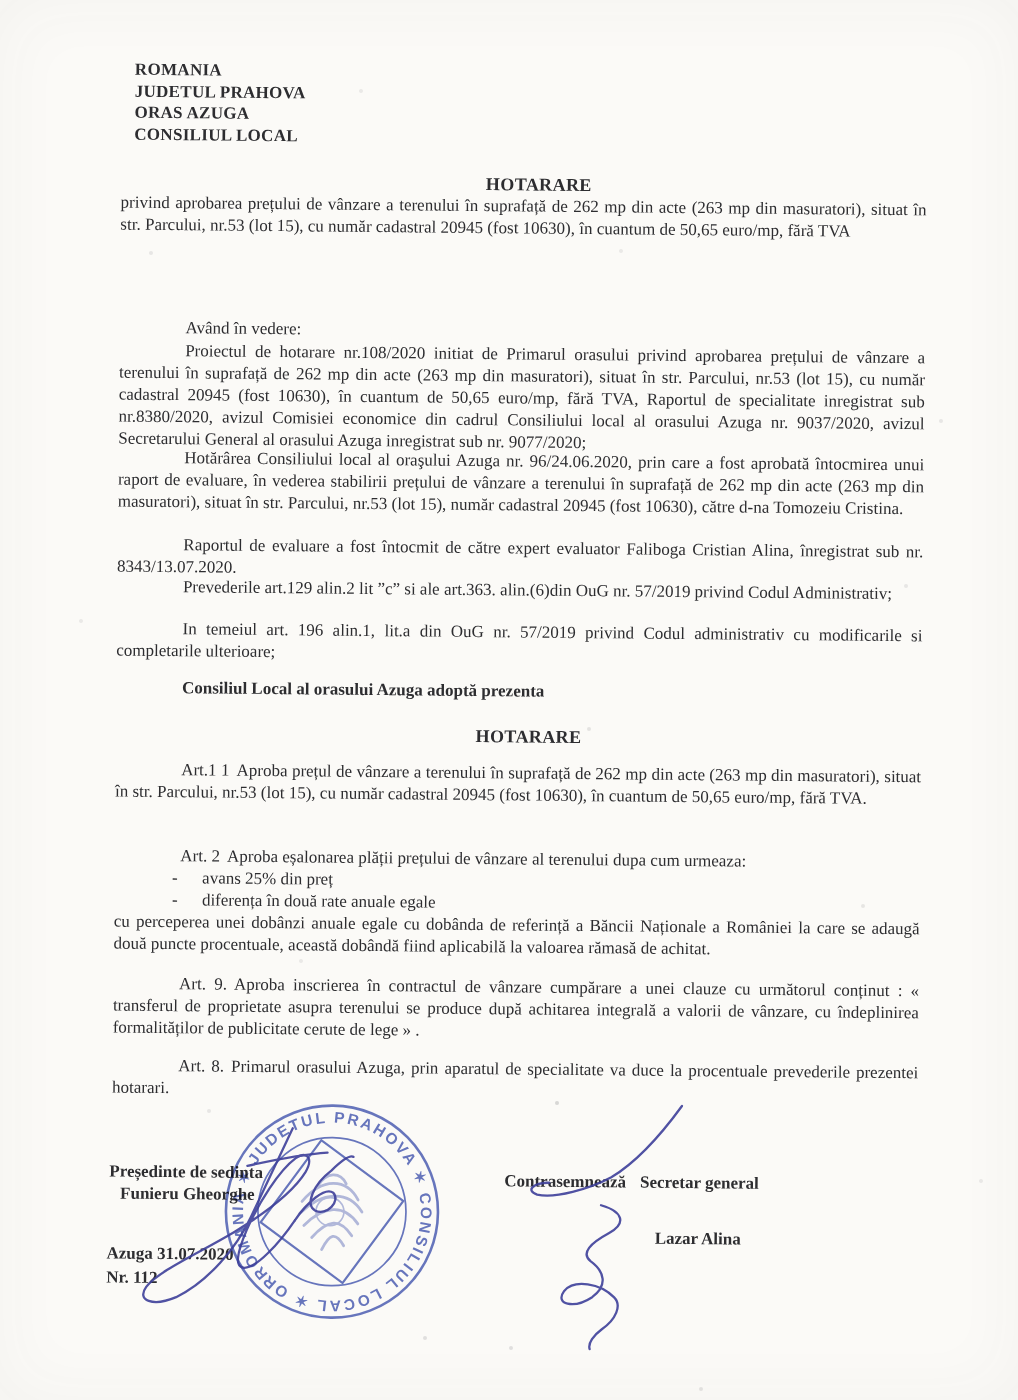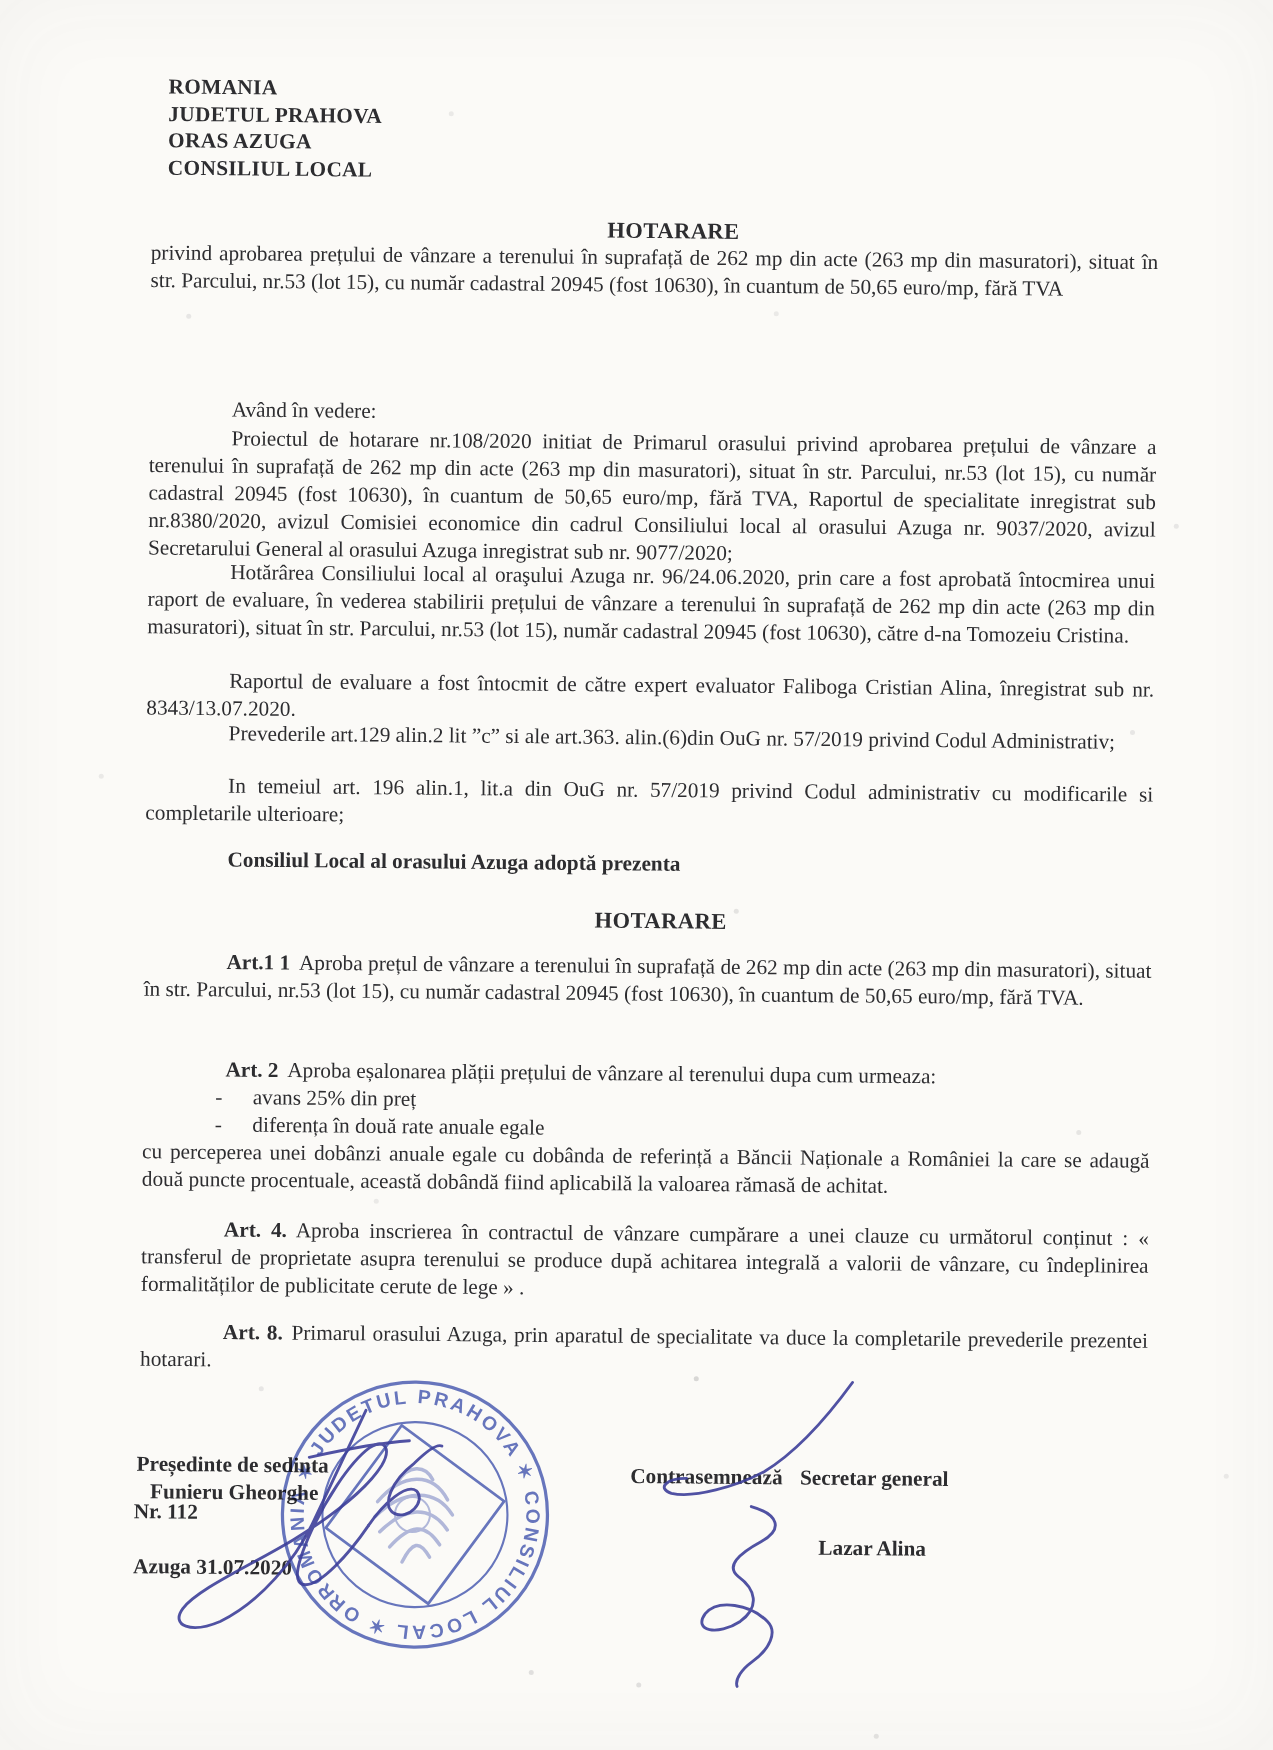--- a/index.html
+++ b/index.html
@@ -3,21 +3,21 @@
 <meta charset="utf-8">
 <style>
   html,body{margin:0;padding:0;width:1018px;height:1400px;overflow:hidden;
     background:#fbfaf7;font-family:"Liberation Serif", serif;color:#2d2d30;}
   .page{position:absolute;inset:0;transform:rotate(0.55deg);transform-origin:60px 60px;}
   .blk{position:absolute;left:122px;width:806px;font-size:17px;line-height:22px;text-align:justify;}
   .hdr{left:135px;width:420px;font-weight:bold;line-height:21.5px;text-align:left;letter-spacing:.3px;}
   .ctr{text-align:center;font-weight:bold;font-size:18px;letter-spacing:.4px;}
   .ind{text-indent:66px;}
   .b{font-weight:bold;}
-  .lbl{font-weight:bold;margin-right:7px;}
+  .lbl{font-weight:normal;margin-right:7px;}
   .bullet{display:flex;text-align:left;}
   .bullet .dash{width:30px;padding-left:58px;}
   .sig{position:absolute;font-weight:bold;font-size:17px;line-height:21px;white-space:nowrap;text-align:left;}
   .role2{margin-left:14px;}
   svg.overlay{position:absolute;left:0;top:0;pointer-events:none;}
   .stampbox{position:absolute;left:230px;top:1096px;width:226px;height:226px;
     mix-blend-mode:multiply;opacity:.92;}
   .speckles{position:absolute;left:0;top:0;width:2px;height:2px;border-radius:50%;
     box-shadow:556px 1102px 0 1px rgba(90,90,95,.22), 424px 1337px 0 1px rgba(90,90,95,.16),
     862px 905px 0 1px rgba(90,90,95,.13), 150px 252px 0 1px rgba(90,90,95,.12),
@@ -68,37 +68,37 @@
       <span>avans 25% din preț</span>
     </div>
     <div class="bullet">
       <span class="dash">-</span>
       <span>diferența în două rate anuale egale</span>
     </div>
     <div>cu perceperea unei dobânzi anuale egale cu dobânda de referință a Băncii Naționale a României la care se adaugă două puncte procentuale, această dobândă fiind aplicabilă la valoarea rămasă de achitat.</div>
   </div>
 
   <div class="blk ind" style="top:972px">
-    <span class="lbl">Art. 4.</span><span>Aproba inscrierea în contractul de vânzare cumpărare a unei clauze cu următorul conținut : «  transferul de proprietate asupra terenului  se produce după achitarea integrală a valorii de vânzare, cu îndeplinirea formalităților de publicitate cerute de lege » .</span>
+    <span class="lbl">Art. 9.</span><span>Aproba inscrierea în contractul de vânzare cumpărare a unei clauze cu următorul conținut : «  transferul de proprietate asupra terenului  se produce după achitarea integrală a valorii de vânzare, cu îndeplinirea formalităților de publicitate cerute de lege » .</span>
   </div>
 
   <div class="blk ind" style="top:1054px">
-    <span class="lbl">Art. 8.</span><span>Primarul orasului Azuga, prin aparatul de specialitate va duce la completarile prevederile prezentei hotarari.</span>
+    <span class="lbl">Art. 8.</span><span>Primarul orasului Azuga, prin aparatul de specialitate va duce la procentuale prevederile prezentei hotarari.</span>
   </div>
 
   <div class="sig" style="left:120px;top:1160px">Președinte de sedinta</div>
   <div class="sig" style="left:131px;top:1182px">Funieru Gheorghe</div>
 
   <div class="sig" style="left:515px;top:1166px">
     <span>Contrasemnează</span><span class="role2">Secretar general</span>
   </div>
   <div class="sig" style="left:666px;top:1222px">Lazar Alina</div>
 
   <div class="sig" style="left:118px;top:1242px">Azuga 31.07.2020</div>
-  <div class="sig" style="left:118px;top:1198px">Nr. 112</div>
+  <div class="sig" style="left:118px;top:1266px">Nr. 112</div>
 
   <div class="stampbox">
     <svg width="226" height="226" viewBox="0 0 226 226">
       <g transform="translate(113,113)" stroke="#4356ae" fill="none" opacity="0.88">
         <circle r="106" stroke-width="2.6"></circle>
         <circle r="74" stroke-width="1.7"></circle>
         <g transform="rotate(-45)">
           <defs>
               <path id="ringPath" d="M -89,0 A 89,89 0 1 1 89,0 A 89,89 0 1 1 -89,0"></path>
             </defs>

